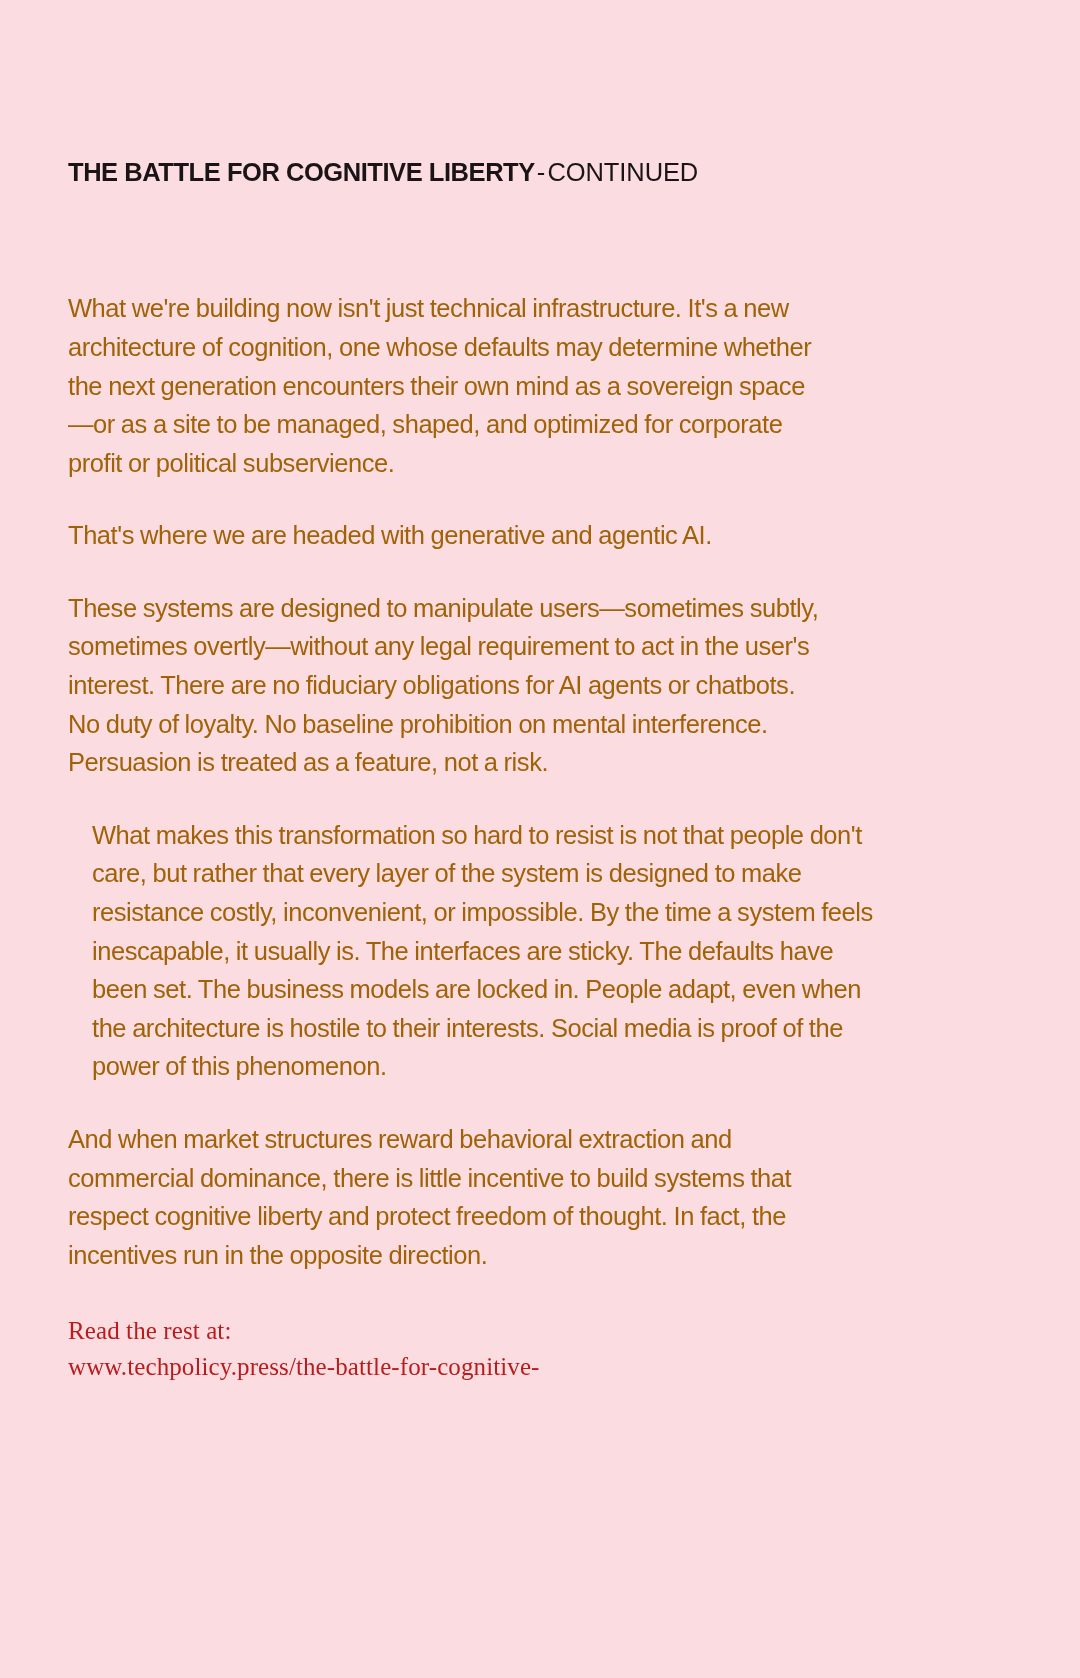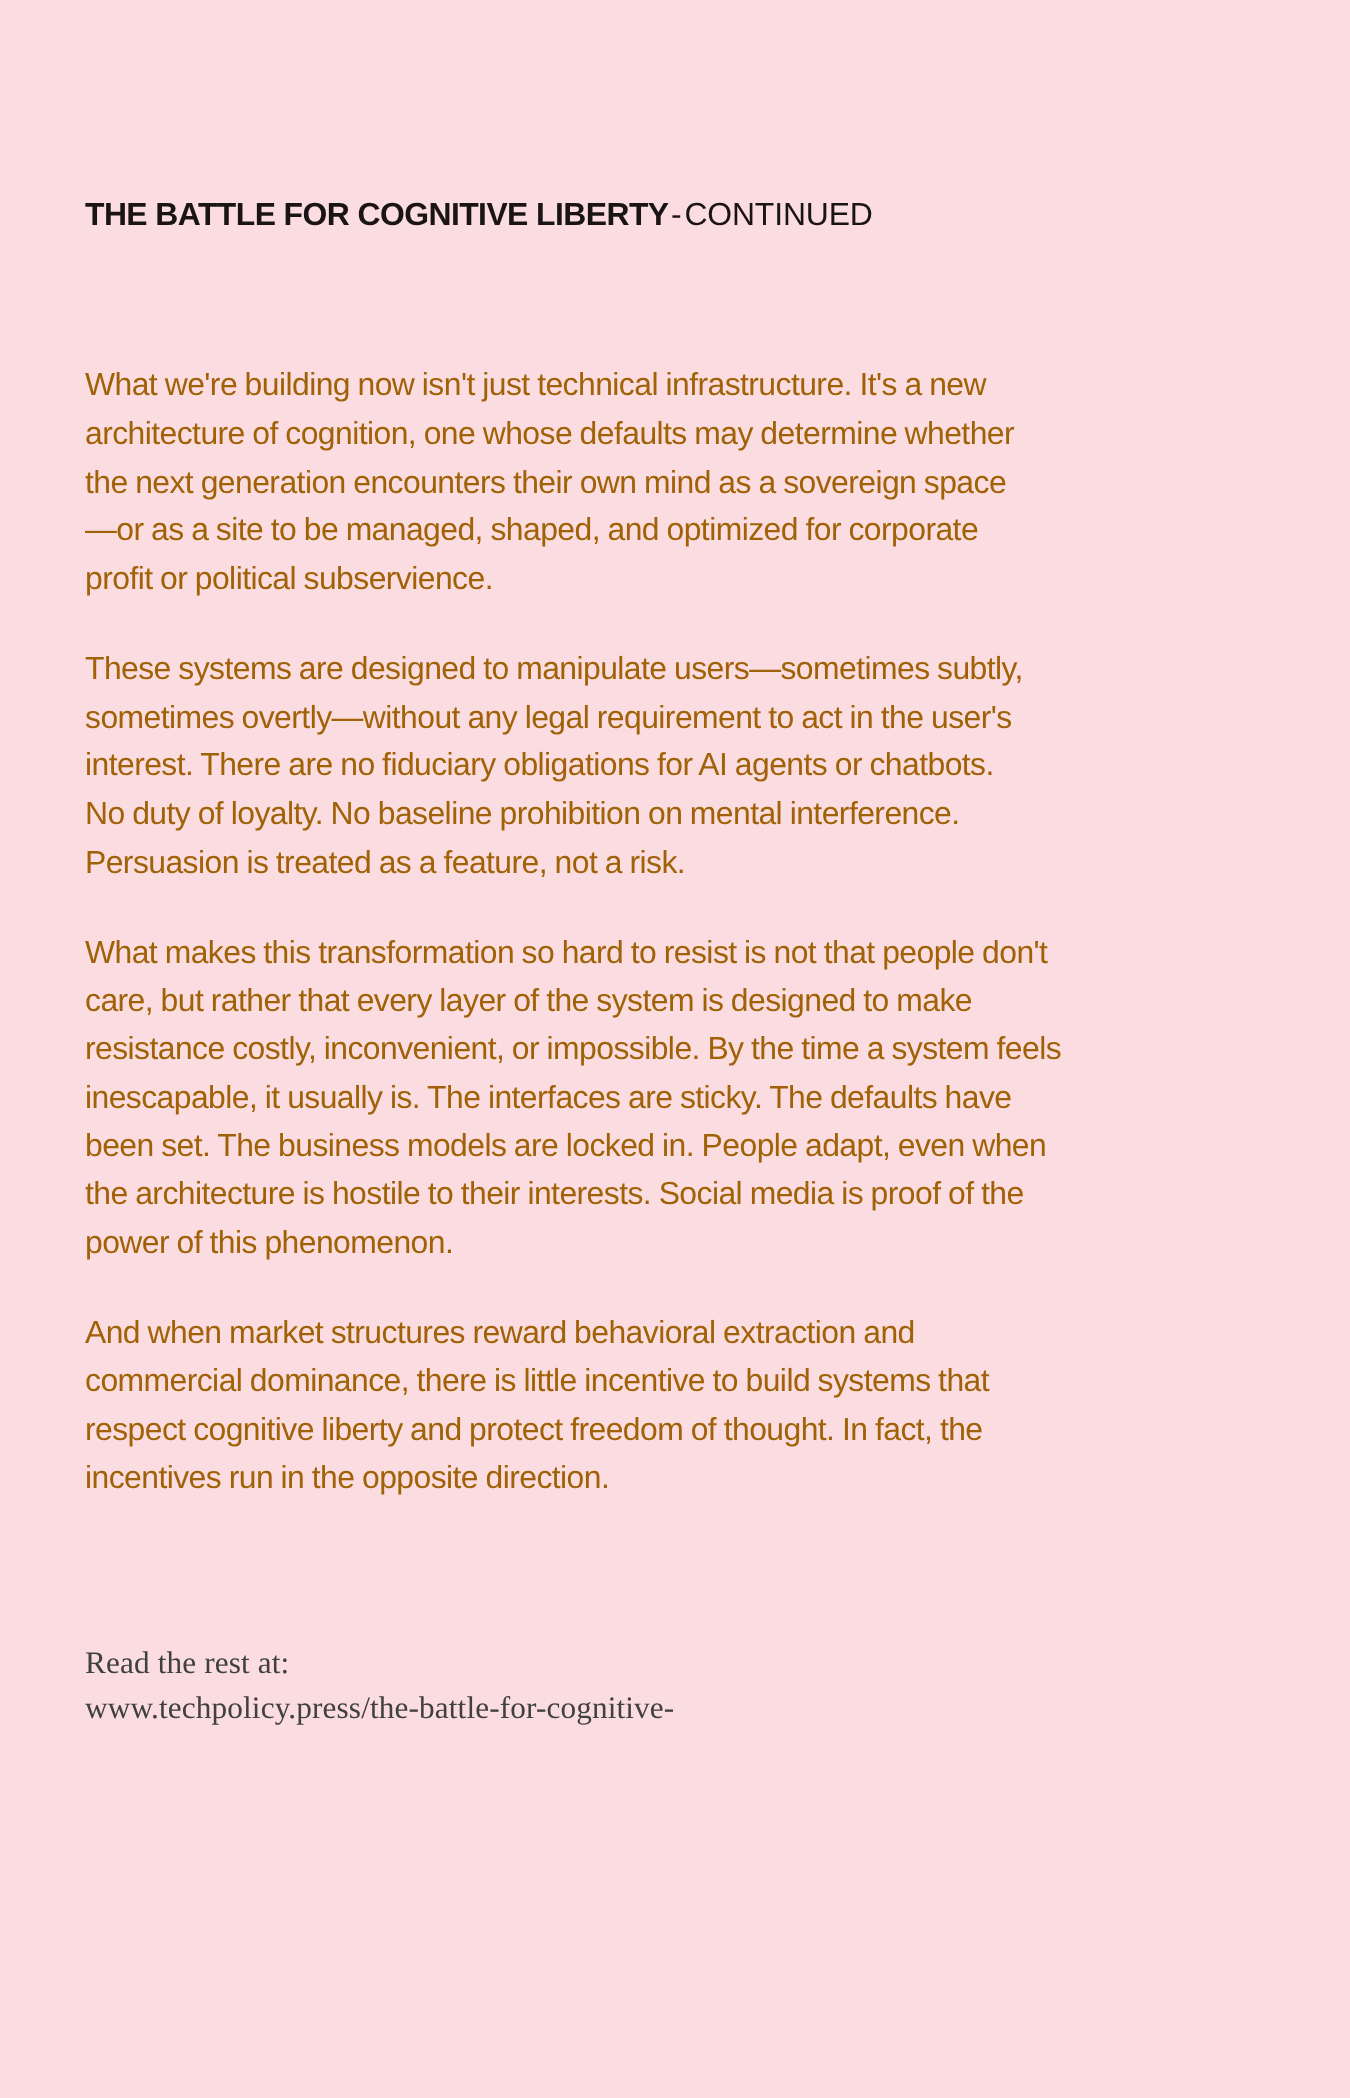--- a/index.html
+++ b/index.html
@@ -64,55 +64,57 @@
     font-weight: 400;
     margin: 0 0 34px 0;
     color: #a16207;
     word-spacing: -0.6px;
   }
   .para:last-child {
     margin-bottom: 12px;
   }
   .para.p-wide {
     width: 800px;
+    margin-left: 24px;
   }
   .para.p-narrow {
     width: 760px;
   }
 
   
   .footer {
     position: absolute;
     left: 68px;
     top: 1313px;
     width: 620px;
     font-family: "Liberation Serif", serif;
     font-size: 25px;
     line-height: 36px;
     letter-spacing: 0.1px;
-    color: #404040;
+    color: #b91c1c;
   }
   .footer .f-line {
     display: block;
     white-space: nowrap;
   }
 </style>
 </head>
 <body>
 
 <div class="page">
 
   <div class="content">
 
     <div class="heading">
       <span class="h-bold">THE BATTLE FOR COGNITIVE LIBERTY</span><span class="h-sep">-</span><span class="h-light">CONTINUED</span>
     </div>
 
     <div class="body-block">
       <p class="para p-narrow">What we're building now isn't just technical infrastructure. It's a new architecture of cognition, one whose defaults may determine whether the next generation encounters their own mind as a sovereign space—or as a site to be managed, shaped, and optimized for corporate profit or political subservience.</p>
+      <p class="para p-narrow">That's where we are headed with generative and agentic AI.</p>
       <p class="para p-narrow">These systems are designed to manipulate users—sometimes subtly, sometimes overtly—without any legal requirement to act in the user's interest. There are no fiduciary obligations for AI agents or chatbots. No duty of loyalty. No baseline prohibition on mental interference. Persuasion is treated as a feature, not a risk.</p>
       <p class="para p-wide">What makes this transformation so hard to resist is not that people don't care, but rather that every layer of the system is designed to make resistance costly, inconvenient, or impossible. By the time a system feels inescapable, it usually is. The interfaces are sticky. The defaults have been set. The business models are locked in. People adapt, even when the architecture is hostile to their interests. Social media is proof of the power of this phenomenon.</p>
       <p class="para p-narrow">And when market structures reward behavioral extraction and commercial dominance, there is little incentive to build systems that respect cognitive liberty and protect freedom of thought. In fact, the incentives run in the opposite direction.</p>
     </div>
 
   </div>
 
   <div class="footer">
     <span class="f-line">Read the rest at:</span>
     <span class="f-line">www.techpolicy.press/the-battle-for-cognitive-</span>

